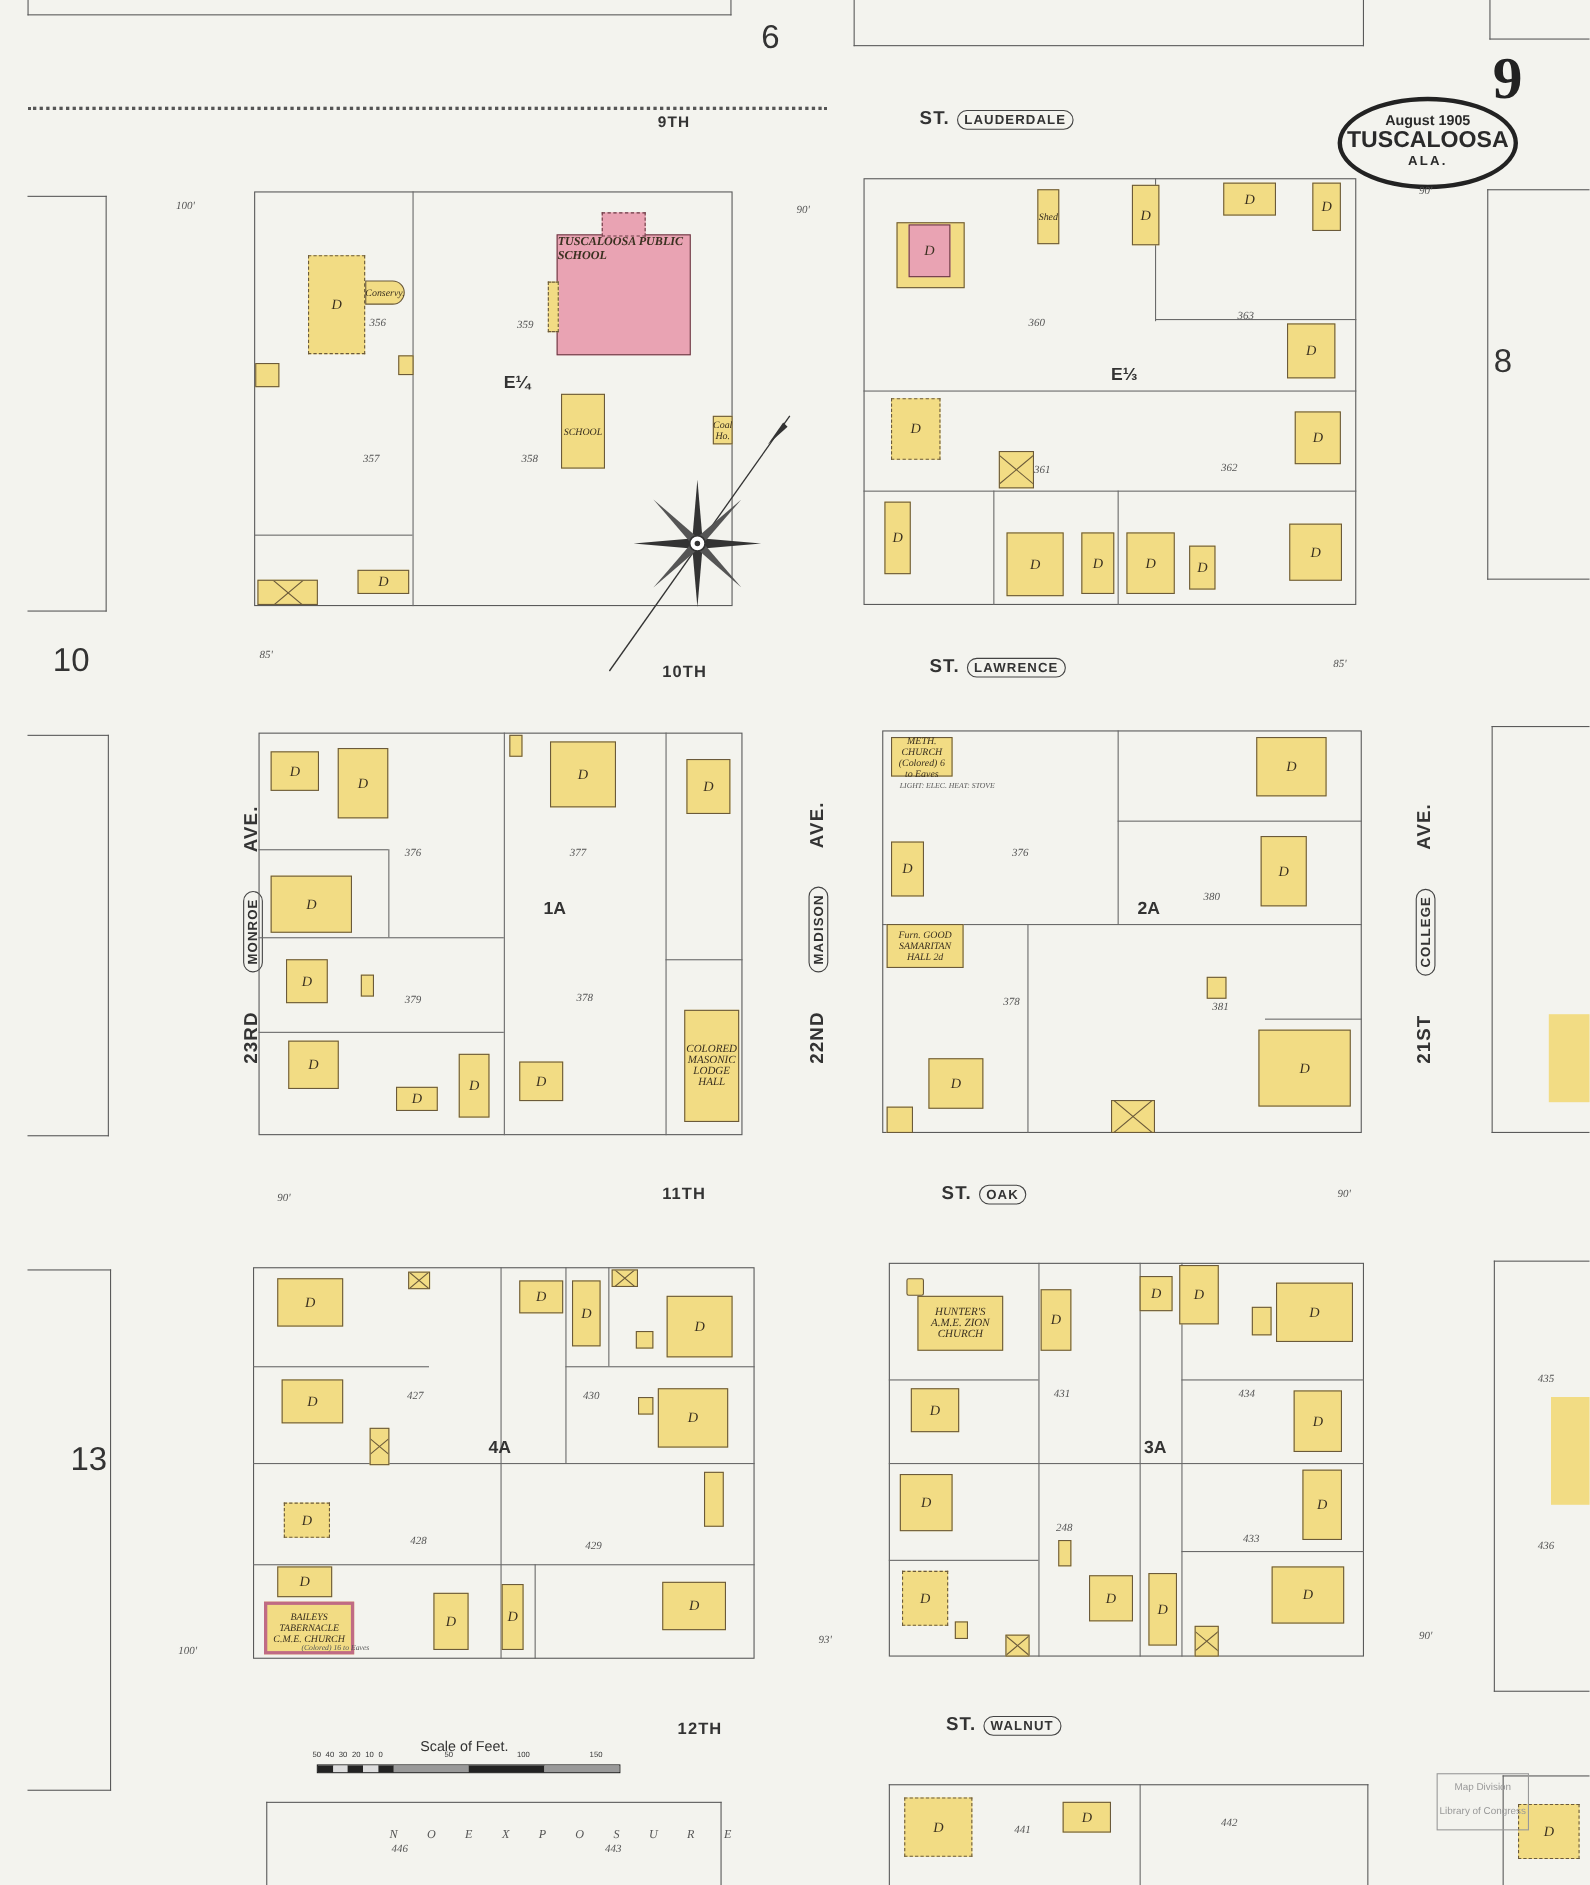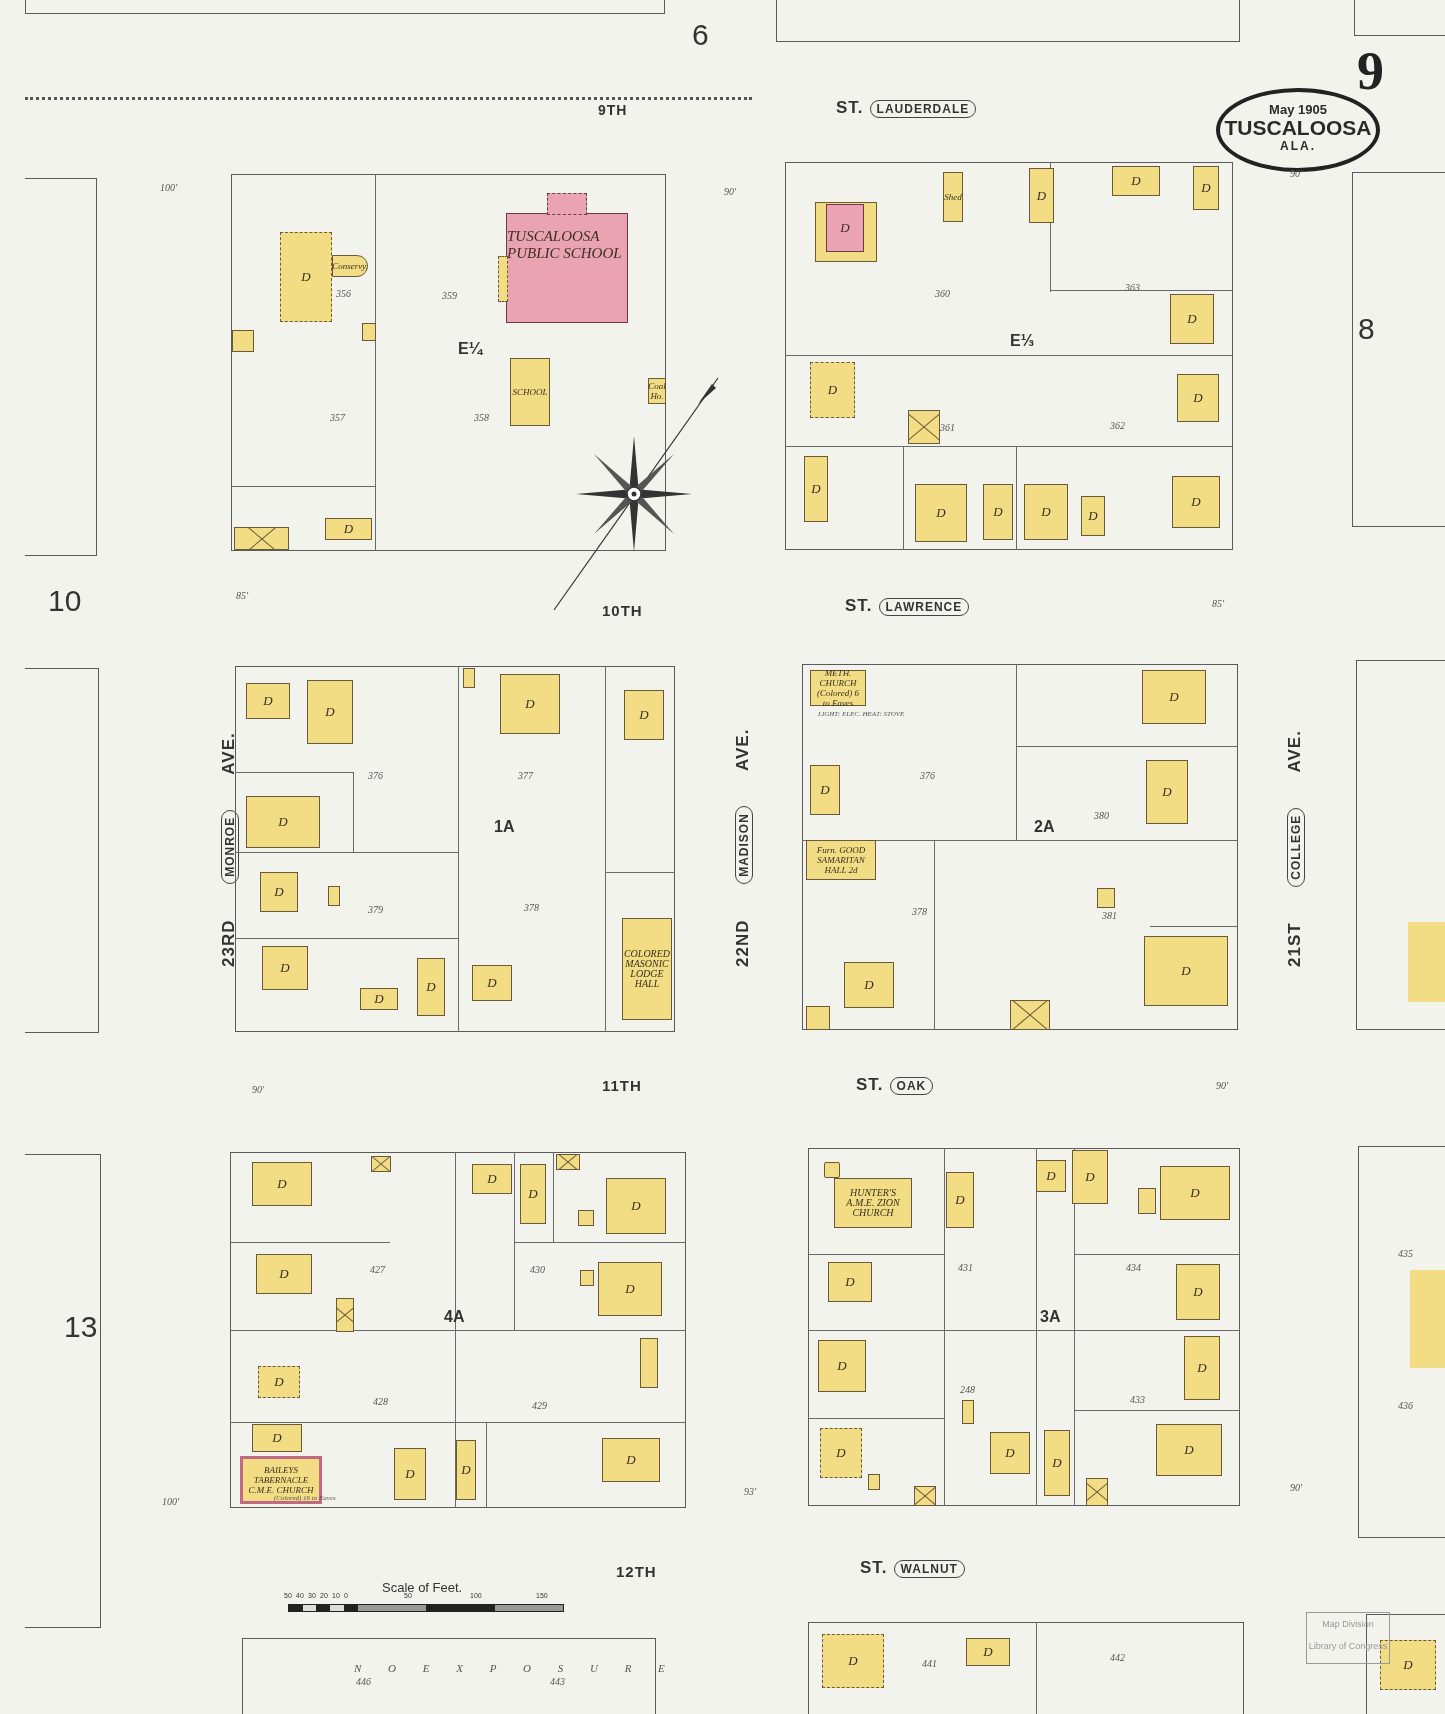--- a/index.html
+++ b/index.html
@@ -50,21 +50,21 @@
 
 <div class="rail"></div>
 
 <div class="sheet" style="left:692px;top:18px;">6</div>
 <div class="sheet" style="left:1358px;top:312px;">8</div>
 <div class="sheet" style="left:48px;top:584px;">10</div>
 <div class="sheet" style="left:64px;top:1310px;">13</div>
 <div class="bignum">9</div>
 
 <div class="oval">
-  <div class="d">May 1905</div>
+  <div class="d">August 1905</div>
   <div class="c">TUSCALOOSA</div>
   <div class="s">ALA.</div>
 </div>
 
 <div class="street" style="left:598px;top:102px;font-size:14px;">9TH</div>
 <div class="street" style="left:836px;top:98px;"><span>ST.</span><span class="alt">LAUDERDALE</span></div>
 
 <div class="street" style="left:602px;top:602px;font-size:15px;">10TH</div>
 <div class="street" style="left:845px;top:596px;"><span>ST.</span><span class="alt">LAWRENCE</span></div>
 
@@ -93,31 +93,31 @@
 <div class="block" style="left:231px;top:174px;width:435px;height:377px;"></div>
 <div class="lot" style="left:375px;top:174px;width:0;height:377px;border-width:0 0 0 1px;"></div>
 <div class="lot" style="left:231px;top:486px;width:144px;height:0;border-width:1px 0 0 0;"></div>
 <div class="bld dash" style="left:280px;top:232px;width:52px;height:90px;">D</div>
 <div class="bld sm" style="left:332px;top:255px;width:36px;height:22px;border-radius:0 12px 12px 0;">Conservy.</div>
 <div class="bld" style="left:232px;top:330px;width:22px;height:22px;"></div>
 <div class="bld" style="left:362px;top:323px;width:14px;height:18px;"></div>
 <div class="xbox" style="left:234px;top:527px;width:55px;height:23px;"></div>
 <div class="bld" style="left:325px;top:518px;width:47px;height:22px;">D</div>
 <div class="bld pink" style="left:506px;top:213px;width:122px;height:110px;align-items:flex-start;">
-  <span style="font-size:15px;margin-top:14px;font-weight:normal;">TUSCALOOSA PUBLIC SCHOOL</span>
+  <span style="font-size:11px;font-weight:bold;">TUSCALOOSA PUBLIC SCHOOL</span>
 </div>
 <div class="bld pink" style="left:547px;top:193px;width:40px;height:22px;border-style:dashed;"></div>
 <div class="bld dash" style="left:498px;top:256px;width:10px;height:46px;"></div>
 <div class="bld" style="left:510px;top:358px;width:40px;height:68px;font-size:9px;">SCHOOL</div>
 <div class="bld sm" style="left:648px;top:378px;width:18px;height:26px;">Coal Ho.</div>
 <div class="blocklabel" style="left:458px;top:340px;">E¼</div>
 <div class="num" style="left:336px;top:288px;">356</div>
 <div class="num" style="left:330px;top:412px;">357</div>
 <div class="num" style="left:474px;top:412px;">358</div>
-<div class="num" style="left:442px;top:290px;">359</div>
+<div class="num" style="left:470px;top:290px;">359</div>
 
 <svg class="abs" style="left:548px;top:360px;" width="180" height="260" viewBox="0 0 180 260">
   <line x1="6" y1="250" x2="170" y2="18" stroke="#333" stroke-width="1.2"></line>
   <g transform="translate(86,134)">
     <polygon points="0,-58 5,0 0,58 -5,0" fill="#333"></polygon>
     <polygon points="-58,0 0,-5 58,0 0,5" fill="#333"></polygon>
     <polygon points="-40,-40 4,-2 40,40 -4,2" fill="#555"></polygon>
     <polygon points="40,-40 2,4 -40,40 -2,-4" fill="#555"></polygon>
     <circle r="7" fill="#fff" stroke="#333" stroke-width="1.5"></circle>
     <circle r="2.5" fill="#333"></circle>

